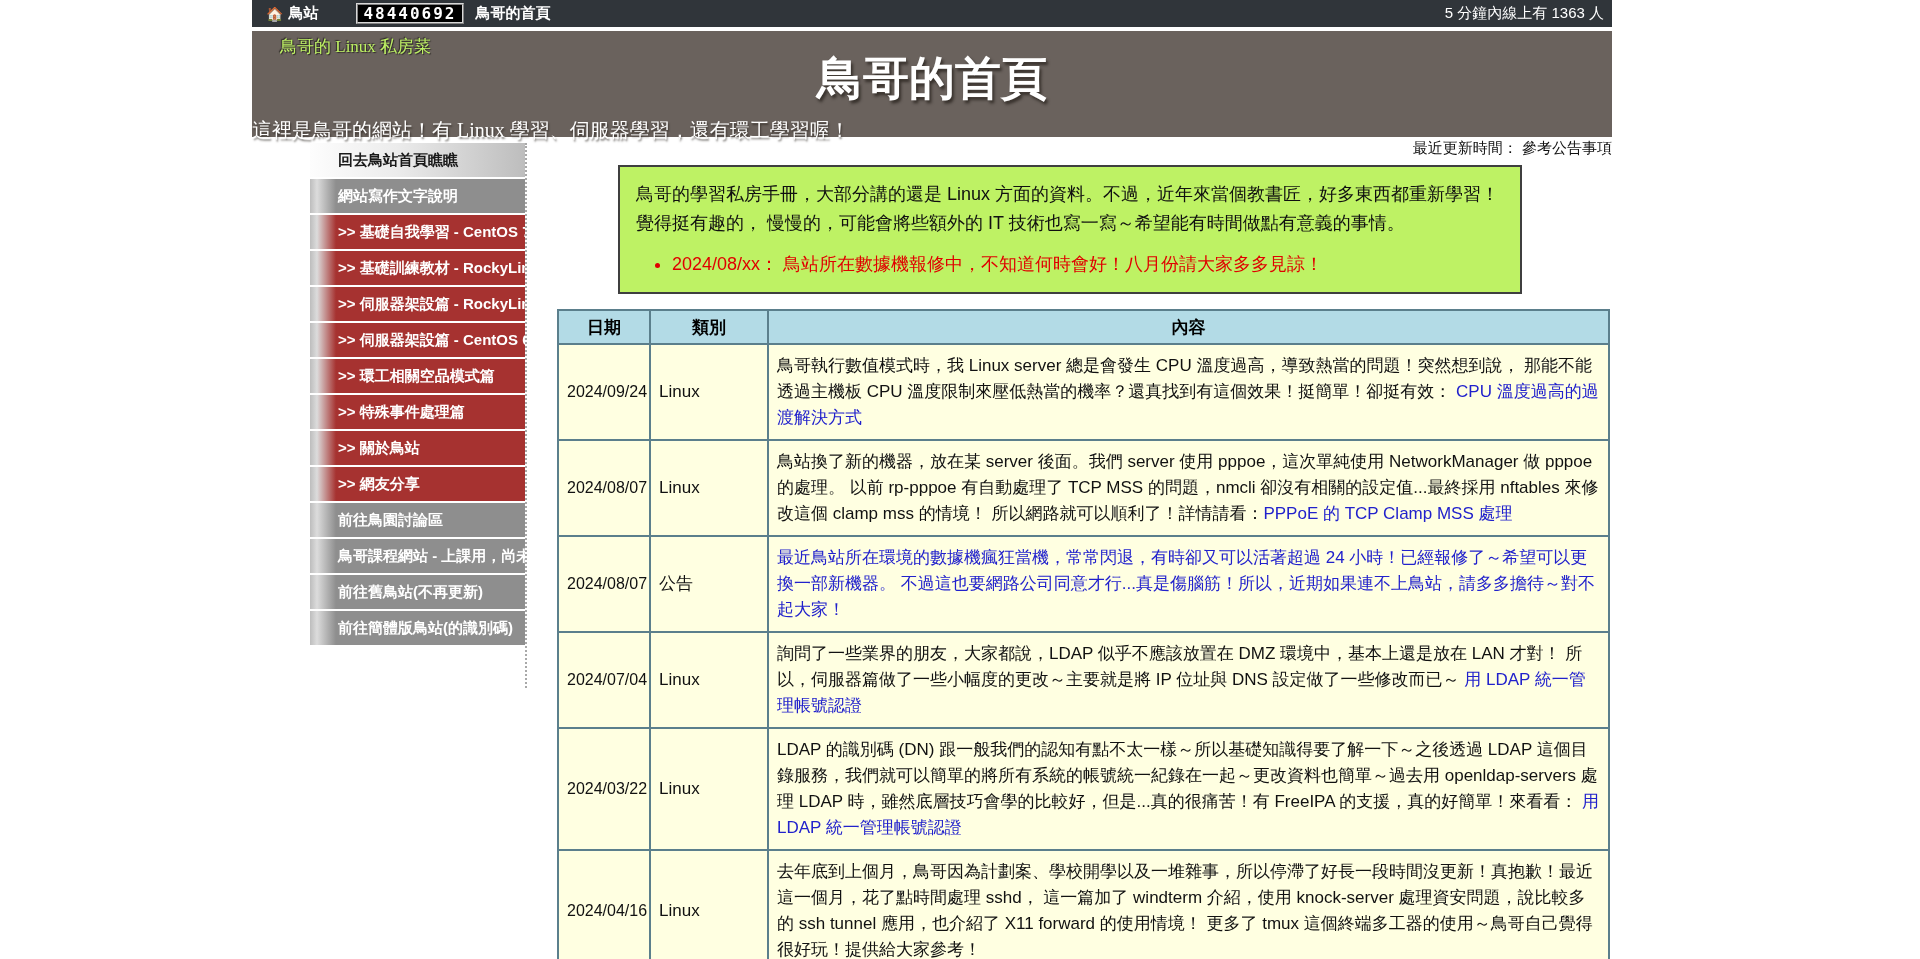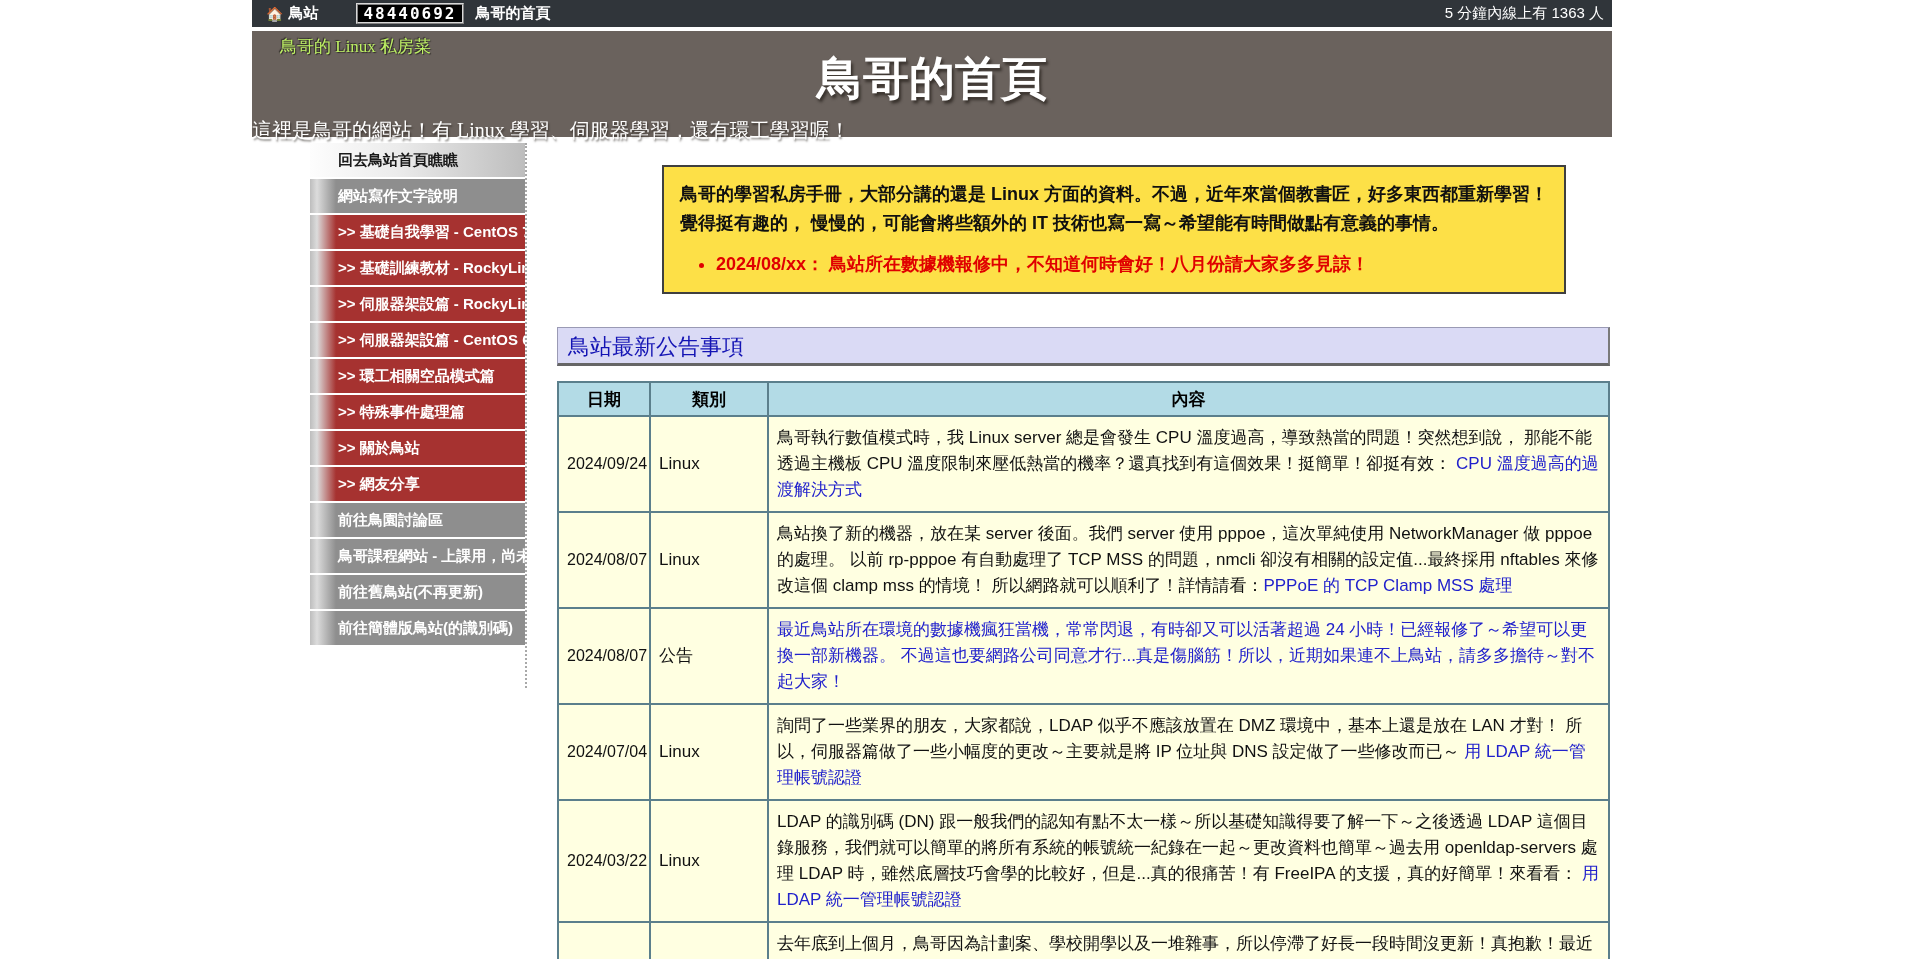--- a/index.html
+++ b/index.html
@@ -55,22 +55,22 @@
   .sidebar{position:absolute;left:310px;top:143px;width:217px;height:545px;
     border-right:2px dotted #a9a9a9;}
   .sb-item{height:34px;margin-bottom:2px;display:flex;align-items:center;
     padding-left:28px;font-size:15px;font-weight:bold;color:#fff;cursor:pointer;white-space:nowrap;overflow:hidden;}
   .sb-item.silver{background:linear-gradient(90deg,#fdfdfd 0,#ececec 40%,#bdbdbd 100%);color:#1a1a1a;}
   .sb-item.gray{background:linear-gradient(90deg,#bdbdbd 0,#dcdcdc 7px,#8e8e8e 26px);}
   .sb-item.red{background:linear-gradient(90deg,#bdbdbd 0,#dcdcdc 7px,var(--sidebar_red) 26px);}
 
   
   .content{position:absolute;left:557px;top:160px;width:1053px;}
-  .intro-box{margin-top:5px;margin-left:105px;width:904px;background:#fde047;
-    border:2px solid #3f3f3f;padding:13px 16px 9px;font-size:18px;color:#101010;font-weight:bold;}
+  .intro-box{margin-top:5px;margin-left:61px;width:904px;background:#bef264;
+    border:2px solid #3f3f3f;padding:13px 16px 9px;font-size:18px;color:#101010;}
   .intro-box p{margin:0;line-height:29px;}
   .intro-box ul{margin:13px 0 6px 36px;padding:0;}
   .intro-box li{color:var(--notice_red);font-size:18px;line-height:26px;}
 
   .section-title{margin-top:33px;height:39px;line-height:37px;background:var(--section_bg);
     border:1px solid #9a9ab4;border-right:2px solid #7a7a7a;border-bottom:3px solid #666;
     font-size:22px;color:var(--section_text);padding-left:10px;}
 
   table.ann{width:100%;border-collapse:collapse;margin-top:15px;font-size:17px;table-layout:fixed;}
   table.ann th,table.ann td{border:2px solid var(--border_teal);}
@@ -97,20 +97,23 @@
     <span class="site-label">鳥哥的首頁</span>
     <span class="online">5 分鐘內線上有 1363 人</span>
   </div>
 
   <div class="site-header">
     <div class="brand">鳥哥的 Linux 私房菜</div>
     <div class="big-title">鳥哥的首頁</div>
     <div class="subtitle">這裡是鳥哥的網站！有 Linux 學習、伺服器學習，還有環工學習喔！</div>
   </div>
 
+  <div class="update-line">
+    <span>最近更新時間： </span><span class="lnk2">參考公告事項</span>
+  </div>
 
   <div class="sidebar" id="sidebar">
       <div class="sb-item silver">回去鳥站首頁瞧瞧</div>
       <div class="sb-item gray">網站寫作文字說明</div>
       <div class="sb-item red">&gt;&gt; 基礎自我學習 - CentOS 7</div>
       <div class="sb-item red">&gt;&gt; 基礎訓練教材 - RockyLinux</div>
       <div class="sb-item red">&gt;&gt; 伺服器架設篇 - RockyLinux</div>
       <div class="sb-item red">&gt;&gt; 伺服器架設篇 - CentOS 6</div>
       <div class="sb-item red">&gt;&gt; 環工相關空品模式篇</div>
       <div class="sb-item red">&gt;&gt; 特殊事件處理篇</div>
@@ -123,21 +126,20 @@
     </div>
 
   <div class="content">
     <div class="intro-box">
       <p>鳥哥的學習私房手冊，大部分講的還是 Linux 方面的資料。不過，近年來當個教書匠，好多東西都重新學習！覺得挺有趣的， 慢慢的，可能會將些額外的 IT 技術也寫一寫～希望能有時間做點有意義的事情。</p>
       <ul>
         <li>2024/08/xx： 鳥站所在數據機報修中，不知道何時會好！八月份請大家多多見諒！</li>
       </ul>
     </div>
 
-    <div class="section-title">鳥站最新公告事項</div>
 
     <table class="ann">
       <colgroup>
           <col class="c-date">
           <col class="c-cat">
           <col>
         </colgroup>
       <thead>
         <tr>
           <th>日期</th>

